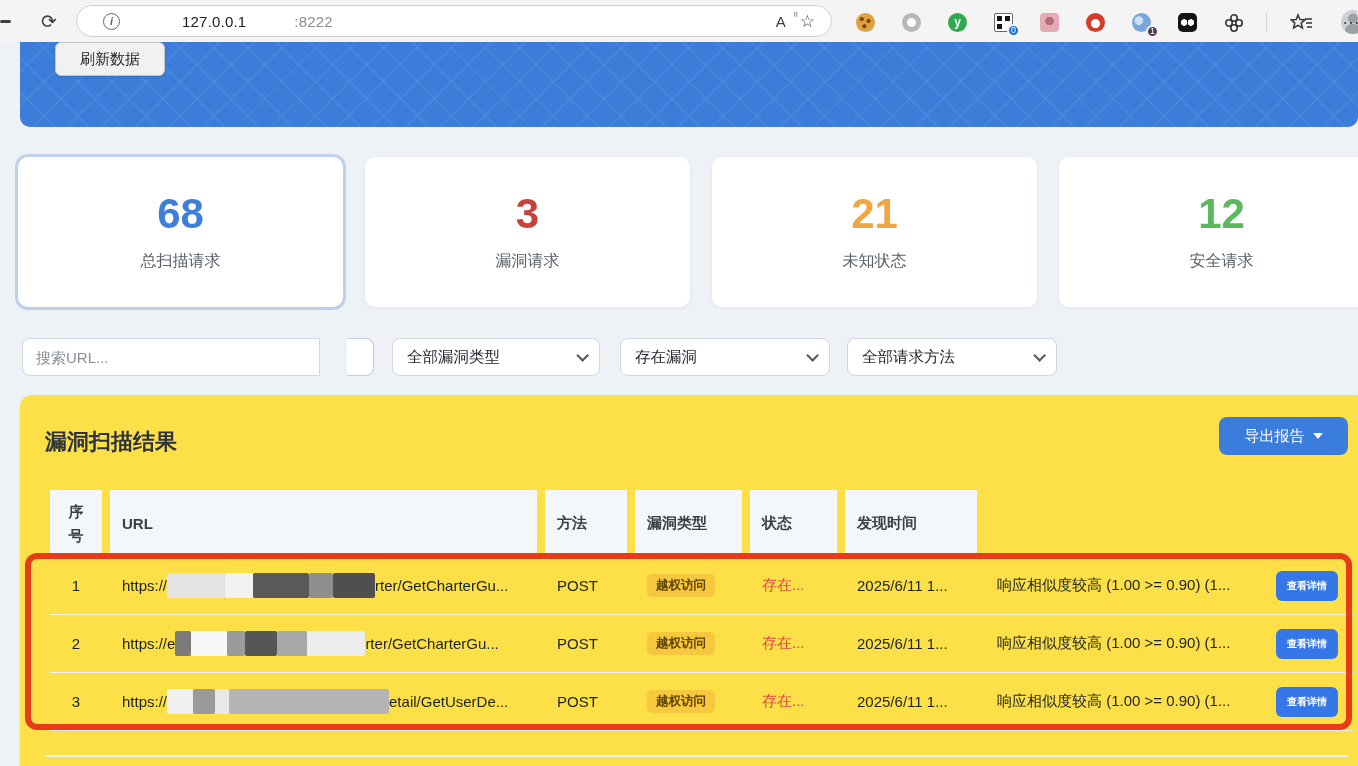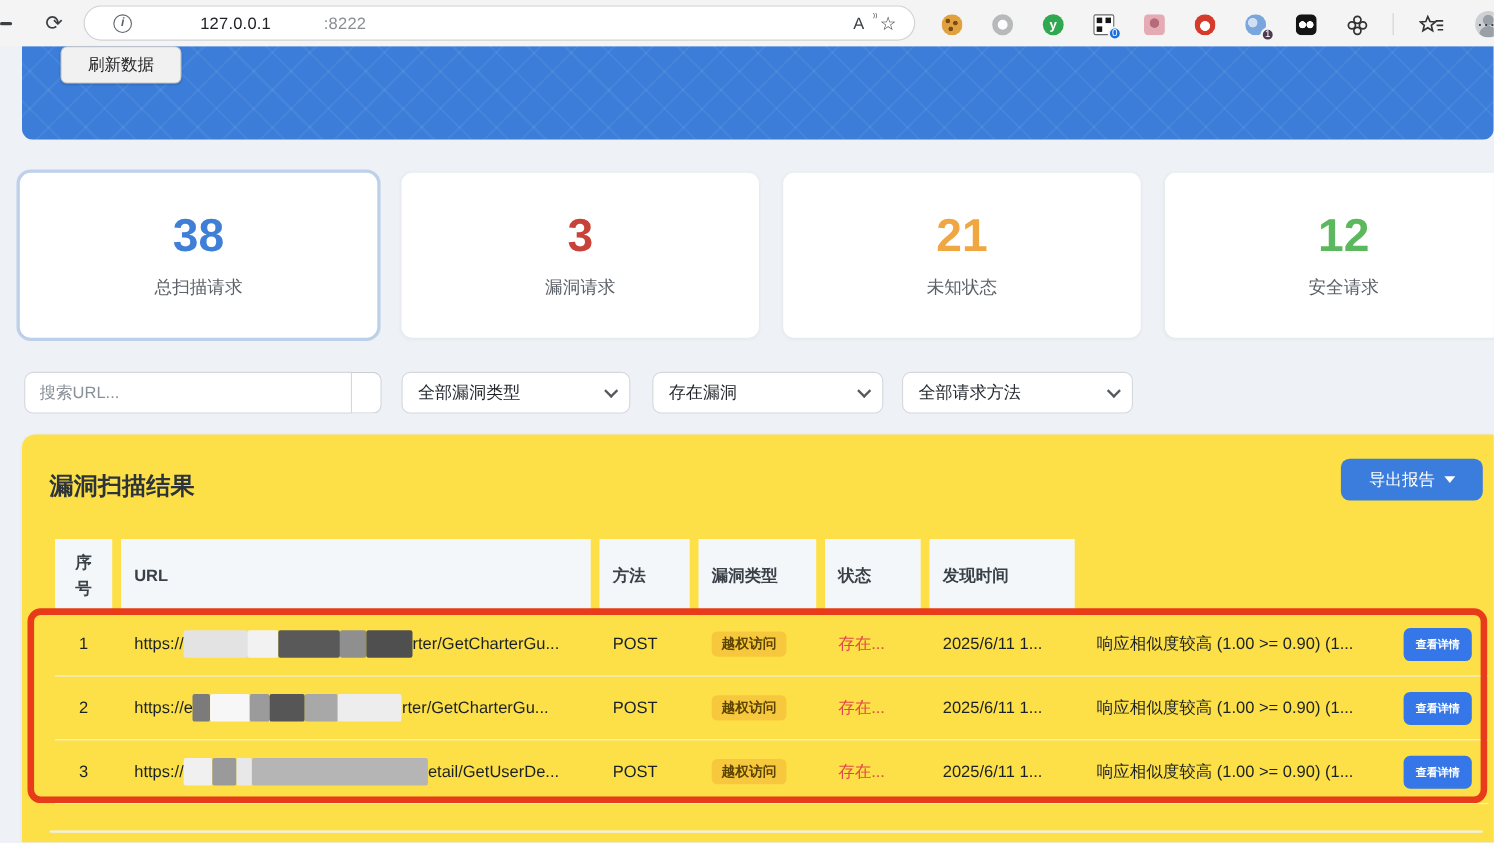--- a/index.html
+++ b/index.html
@@ -75,21 +75,21 @@
   .card { width:325px; height:150px; background:#fff; border-radius:10px;
     box-shadow:0 1px 4px rgba(40,60,90,.06); display:flex; flex-direction:column;
     align-items:center; justify-content:center; gap:16px; cursor:pointer; flex:0 0 auto; }
   .card.hl { box-shadow:0 0 0 3px rgba(96,146,218,.32), 0 1px 4px rgba(40,60,90,.06); }
   .num { font-size:42px; font-weight:bold; line-height:1; }
   .c-blue { color:#3f7fd6; } .c-red { color:#c9423a; } .c-orange { color:#f0a742; } .c-green { color:#5cb85c; }
   .stat-lbl { font-size:16px; color:#5b6168; }
 
   
   .filters { position:absolute; left:22px; top:338px; display:flex; align-items:center; }
-  .search-wrap { display:flex; }
+  .search-wrap { display:flex;gap:27px; }
   .search { width:298px; height:38px; border:1px solid #d3d8dd; border-right:1px solid #d3d8dd;
     border-radius:8px 0 0 8px; padding:0 13px; font-size:15px; color:#41474e; background:#fff;
     font-family:inherit; outline:none; }
   .search::placeholder { color:#8a9099; }
   .search-addon { width:27px; height:38px; border:1px solid #c9ced4; border-left:none;
     border-radius:0 8px 8px 0; background:#fff; cursor:pointer; }
   .sel { height:38px; background:#fff; border:1px solid #d3d8dd; border-radius:8px; display:flex;
     align-items:center; justify-content:space-between; padding:0 14px; font-size:15.5px; color:#1f2329; cursor:pointer; }
   .sel1 { width:208px; margin-left:18px; }
   .sel2 { width:210px; margin-left:20px; }
@@ -189,21 +189,21 @@
   </div>
   <div class="menu-dots">…</div>
 </div>
 
 <div class="banner">
   <button class="refresh-btn">刷新数据</button>
 </div>
 
 <div class="stats">
   <div class="card hl">
-    <div class="num c-blue">38</div>
+    <div class="num c-blue">68</div>
     <div class="stat-lbl">总扫描请求</div>
   </div>
   <div class="card">
     <div class="num c-red">3</div>
     <div class="stat-lbl">漏洞请求</div>
   </div>
   <div class="card">
     <div class="num c-orange">21</div>
     <div class="stat-lbl">未知状态</div>
   </div>

